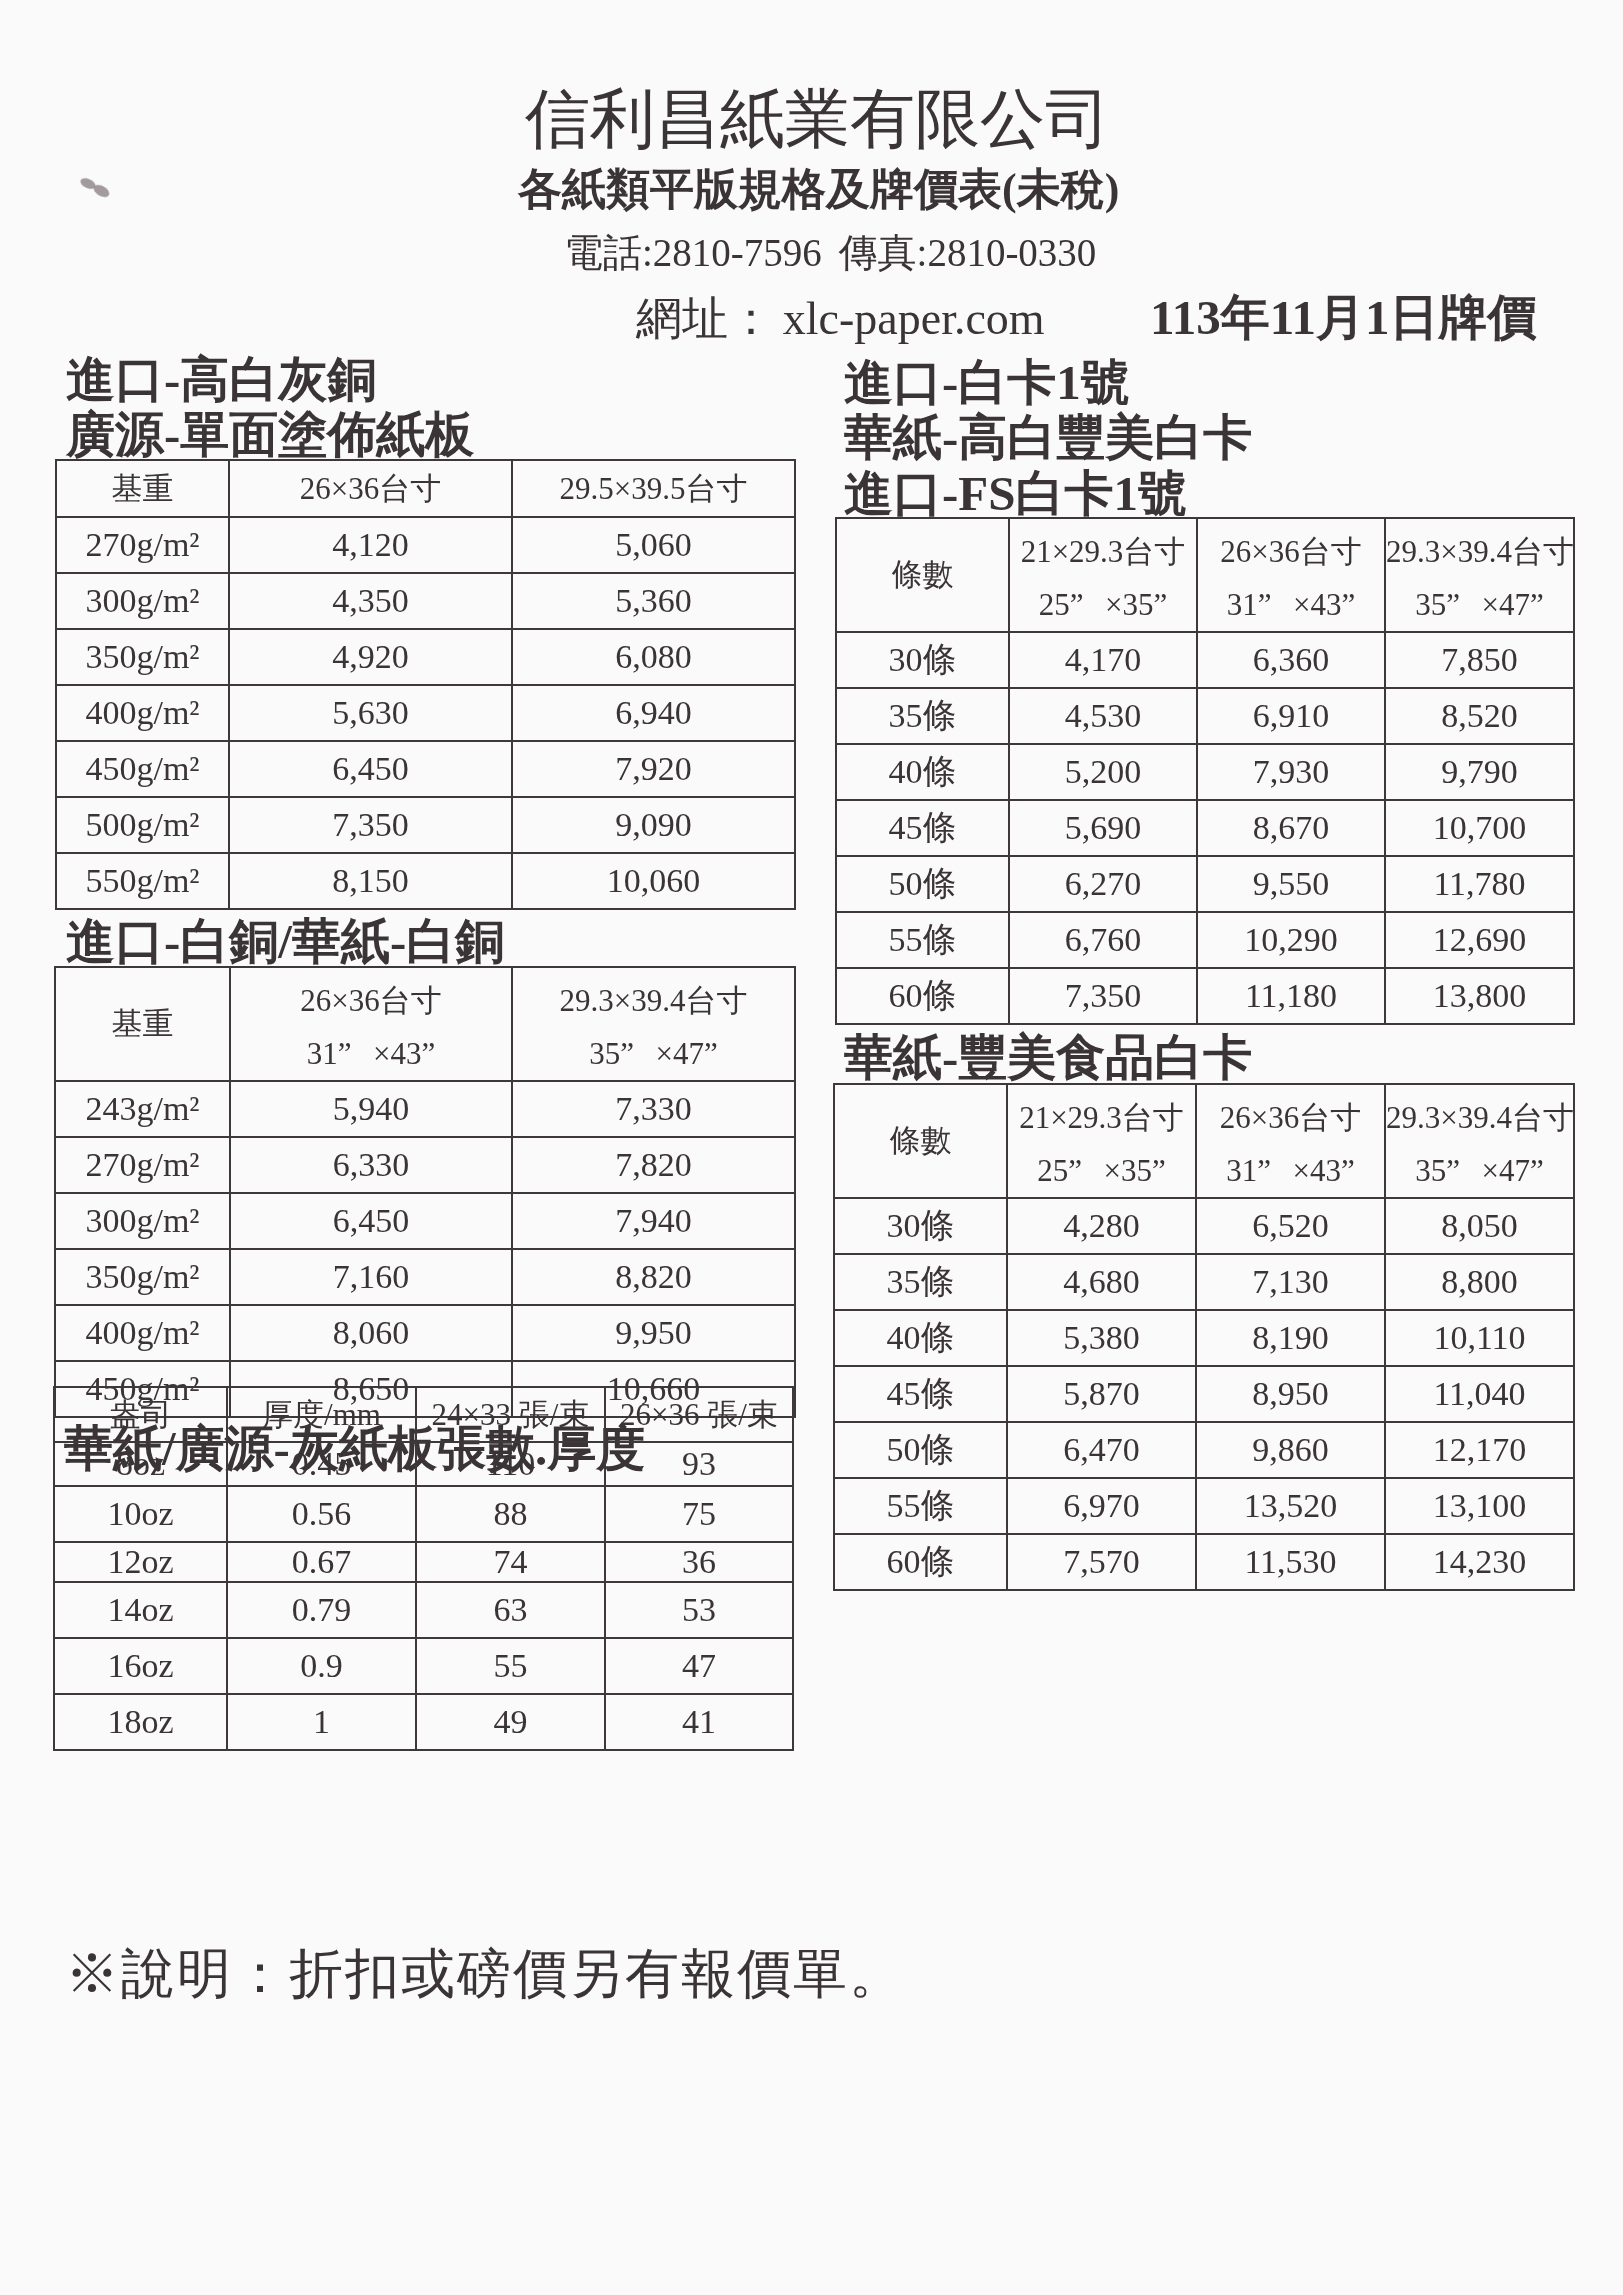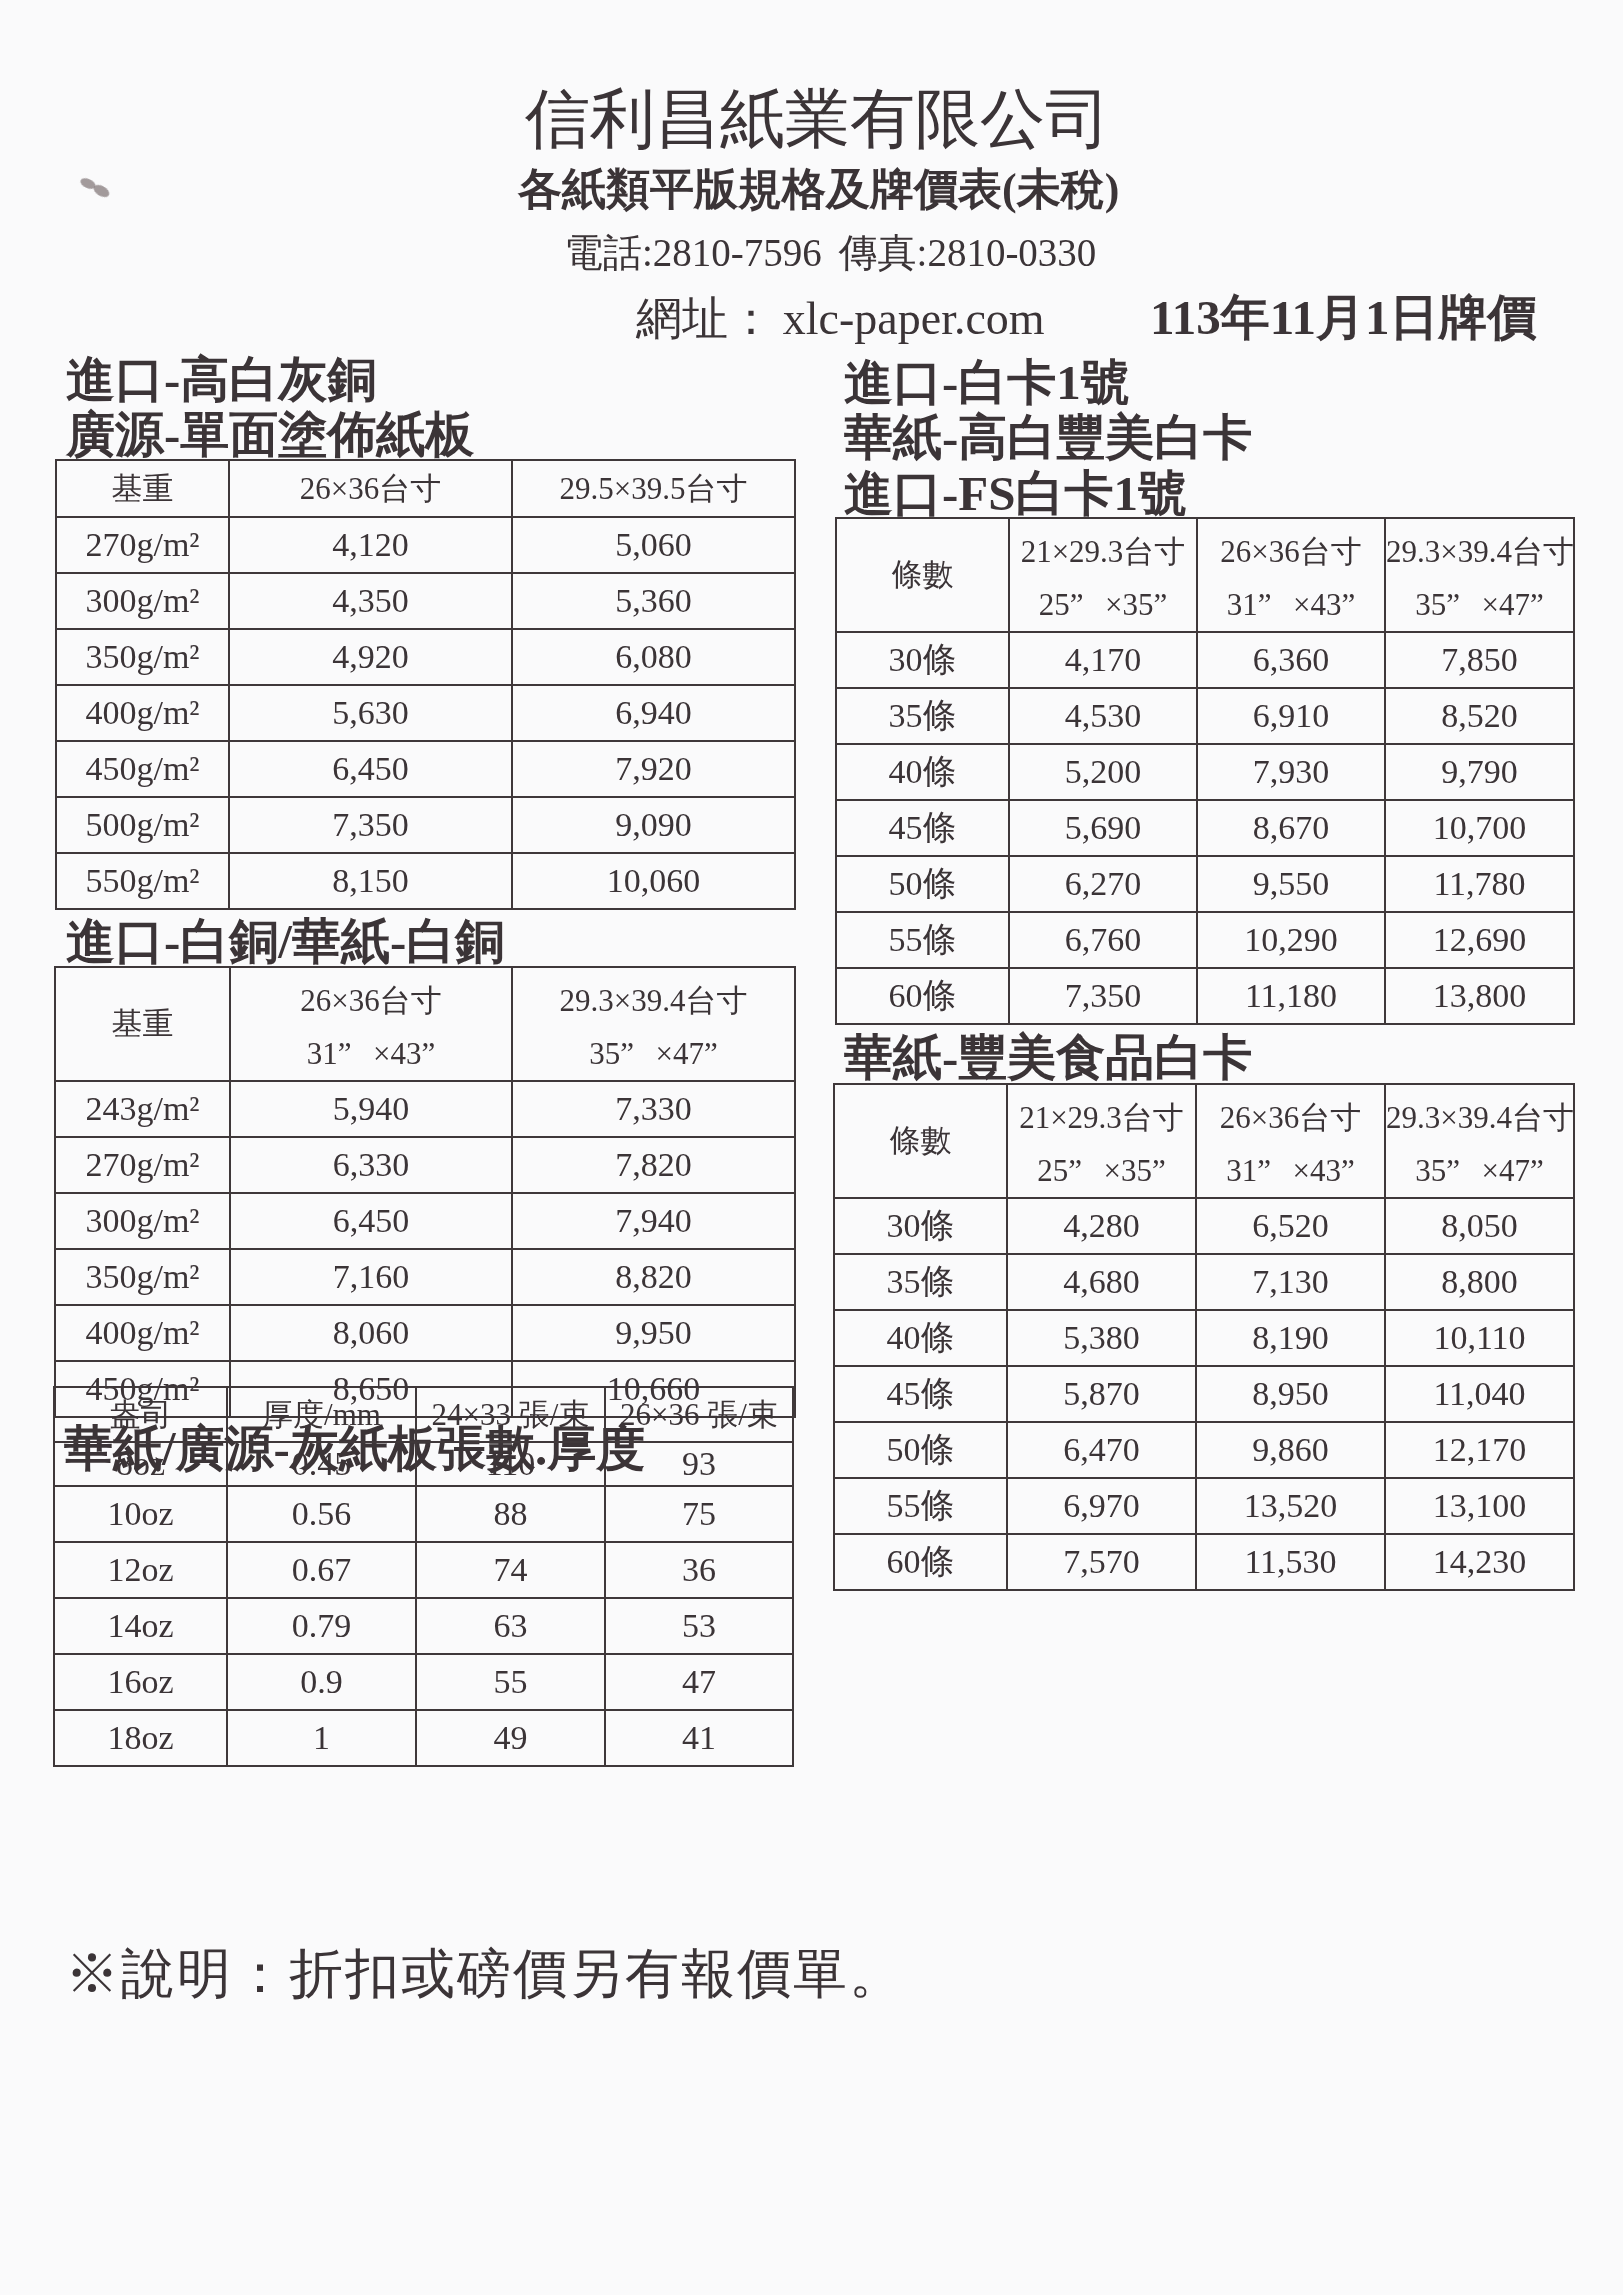--- a/index.html
+++ b/index.html
@@ -172,21 +172,21 @@
         <td>0.45</td>
         <td>110</td>
         <td>93</td>
       </tr>
       <tr style="height:56px">
         <td>10oz</td>
         <td>0.56</td>
         <td>88</td>
         <td>75</td>
       </tr>
-      <tr style="height:56px">
+      <tr style="height:40px">
         <td>12oz</td>
         <td>0.67</td>
         <td>74</td>
         <td>36</td>
       </tr>
       <tr style="height:56px">
         <td>14oz</td>
         <td>0.79</td>
         <td>63</td>
         <td>53</td>

